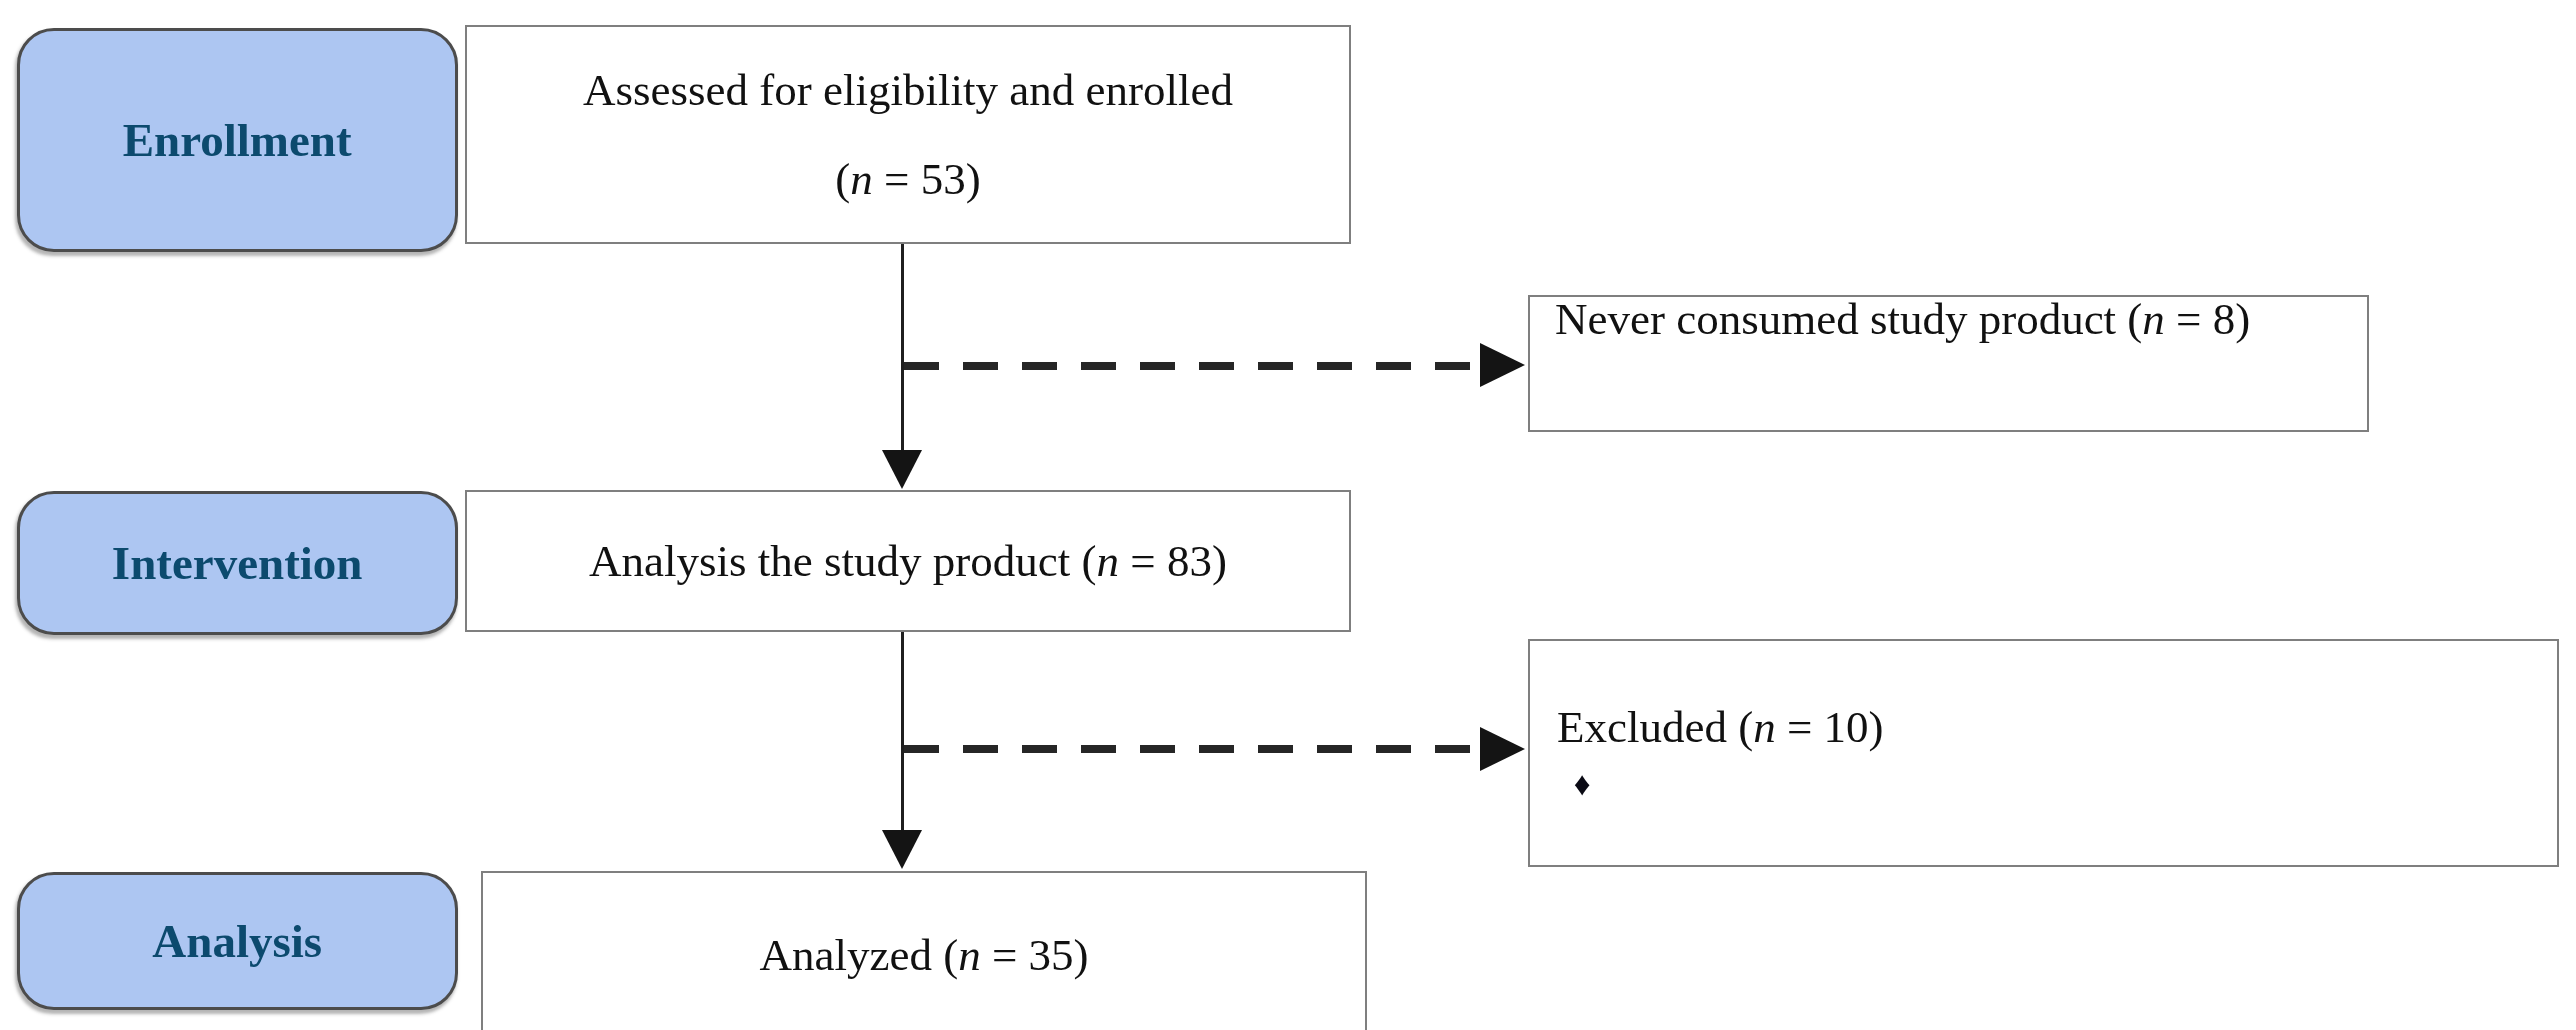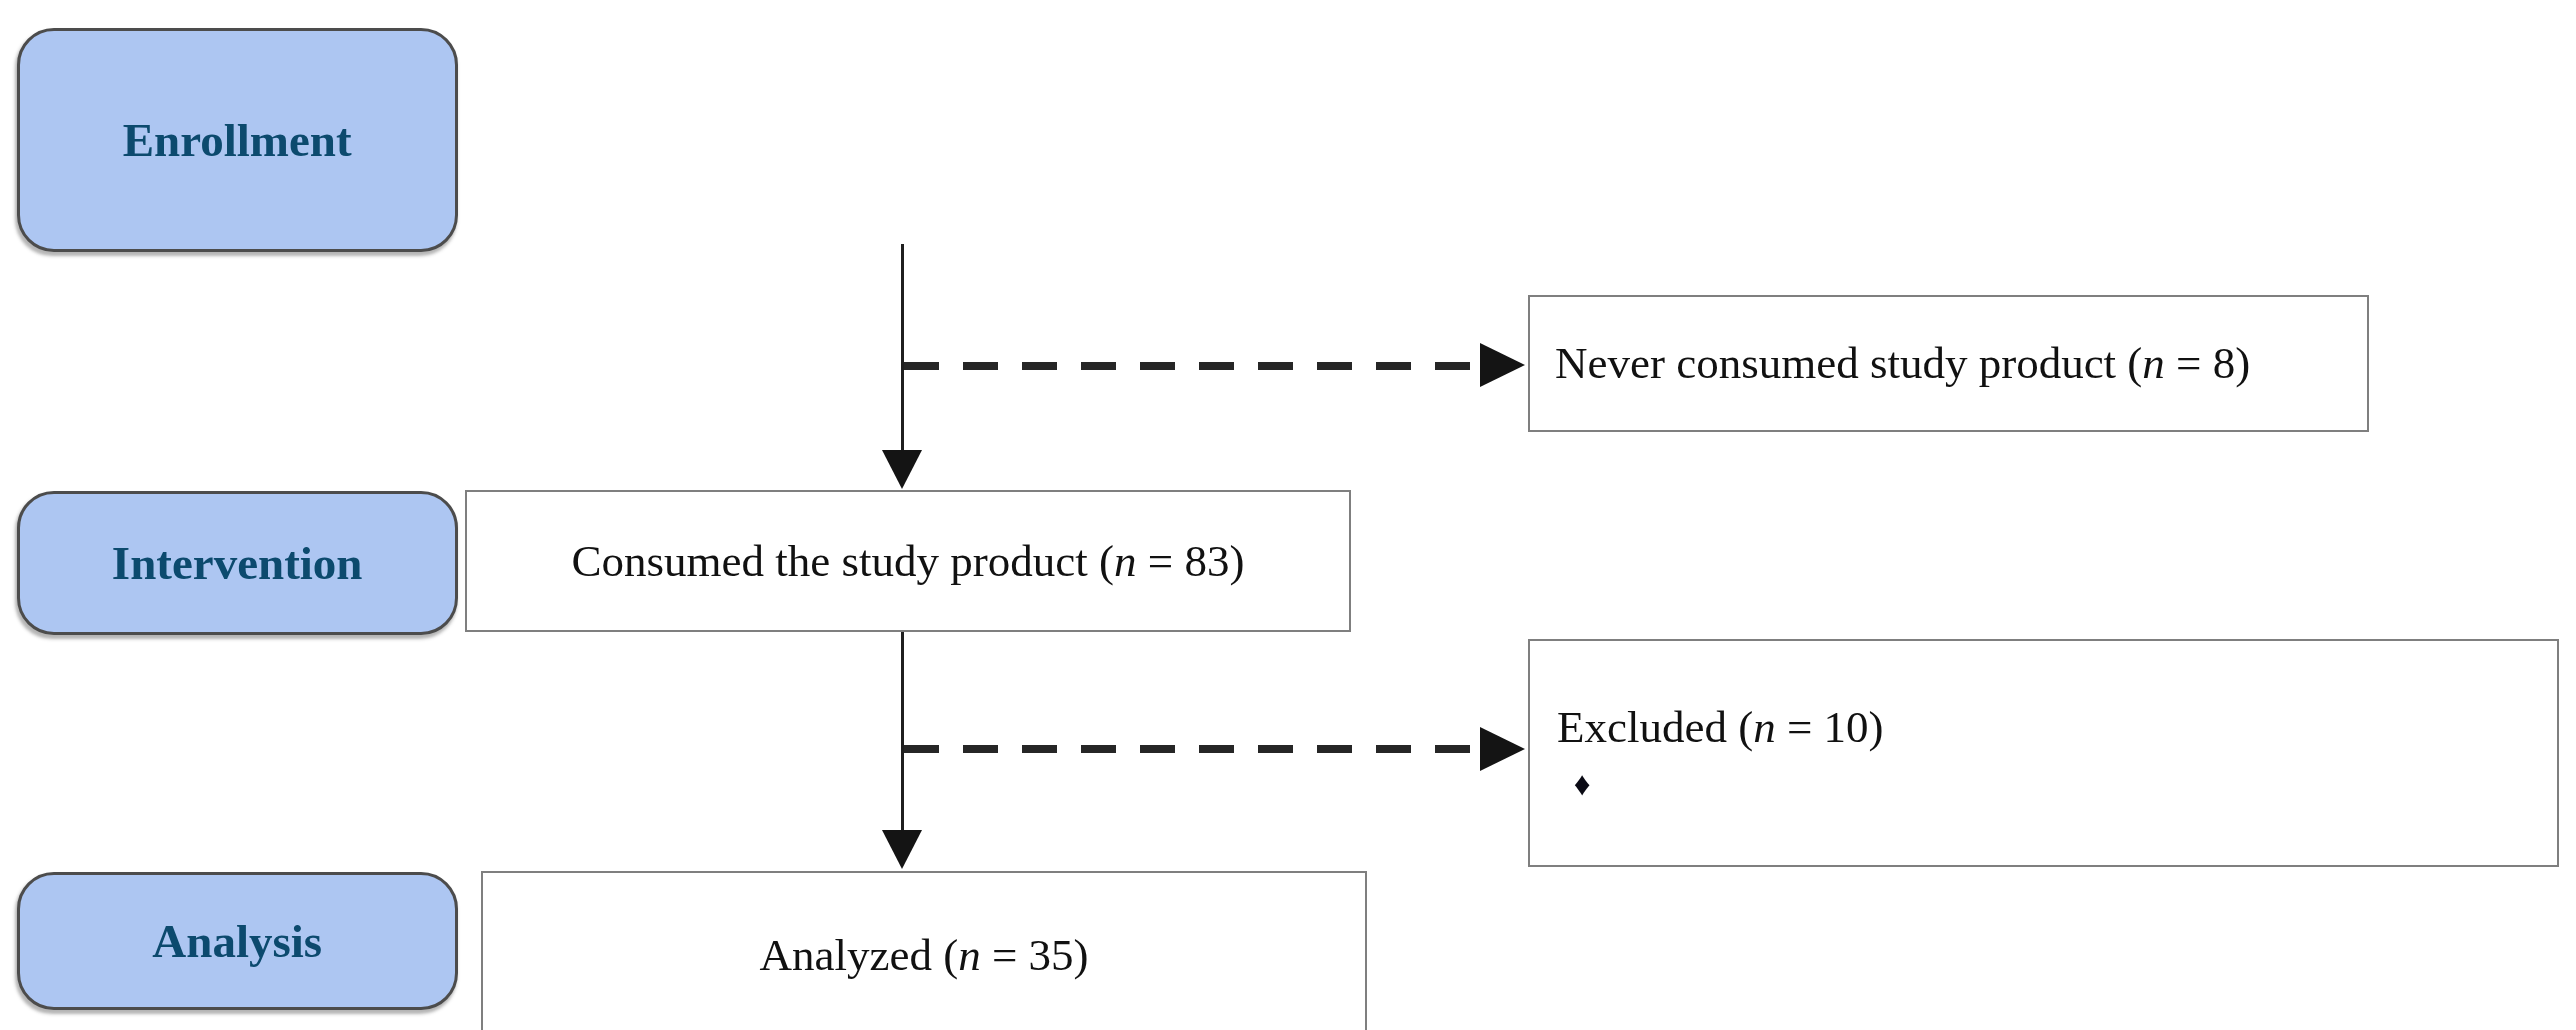--- a/index.html
+++ b/index.html
@@ -56,21 +56,21 @@
   .side-box {
     position: absolute;
     background: #ffffff;
     border: 2.5px solid #7f7f7f;
     box-sizing: border-box;
     font-size: 45px;
     line-height: 1.0;
   }
   .box-never {
     left: 1528px; top: 295px; width: 841px; height: 137px;
-    display: flex; align-items: center;
+    display: flex; align-items: flex-start;
     padding-left: 25px;
   }
   .box-excluded {
     left: 1528px; top: 639px; width: 1031px; height: 228px;
     display: flex; flex-direction: column; justify-content: center;
     padding-left: 27px; row-gap: 18px;
   }
   .bullet-row { display: flex; align-items: center; margin-left: 16.7px; }
   .bullet-glyph {
     width: 94px;
@@ -130,24 +130,30 @@
   <div class="stage-box stage-enrollment">
     <span>Enrollment</span>
   </div>
   <div class="stage-box stage-analysis">
     <span>Analysis</span>
   </div>
   <div class="stage-box stage-intervention">
     <span>Intervention</span>
   </div>
 
+  <div class="flow-box box-assessed">
+    <div>Assessed for eligibility and enrolled</div>
+    <div>
+      <span>(</span><span class="nvar">n</span><span> = 53)</span>
+    </div>
+  </div>
 
   <div class="flow-box box-consumed">
     <div>
-      <span>Consumed the study product (</span><span class="nvar">n</span><span> = 83)</span>
+      <span>Analysis the study product (</span><span class="nvar">n</span><span> = 83)</span>
     </div>
   </div>
 
   <div class="flow-box box-analyzed">
     <div>
       <span>Analyzed (</span><span class="nvar">n</span><span> = 35)</span>
     </div>
   </div>
 
   <div class="side-box box-never">

